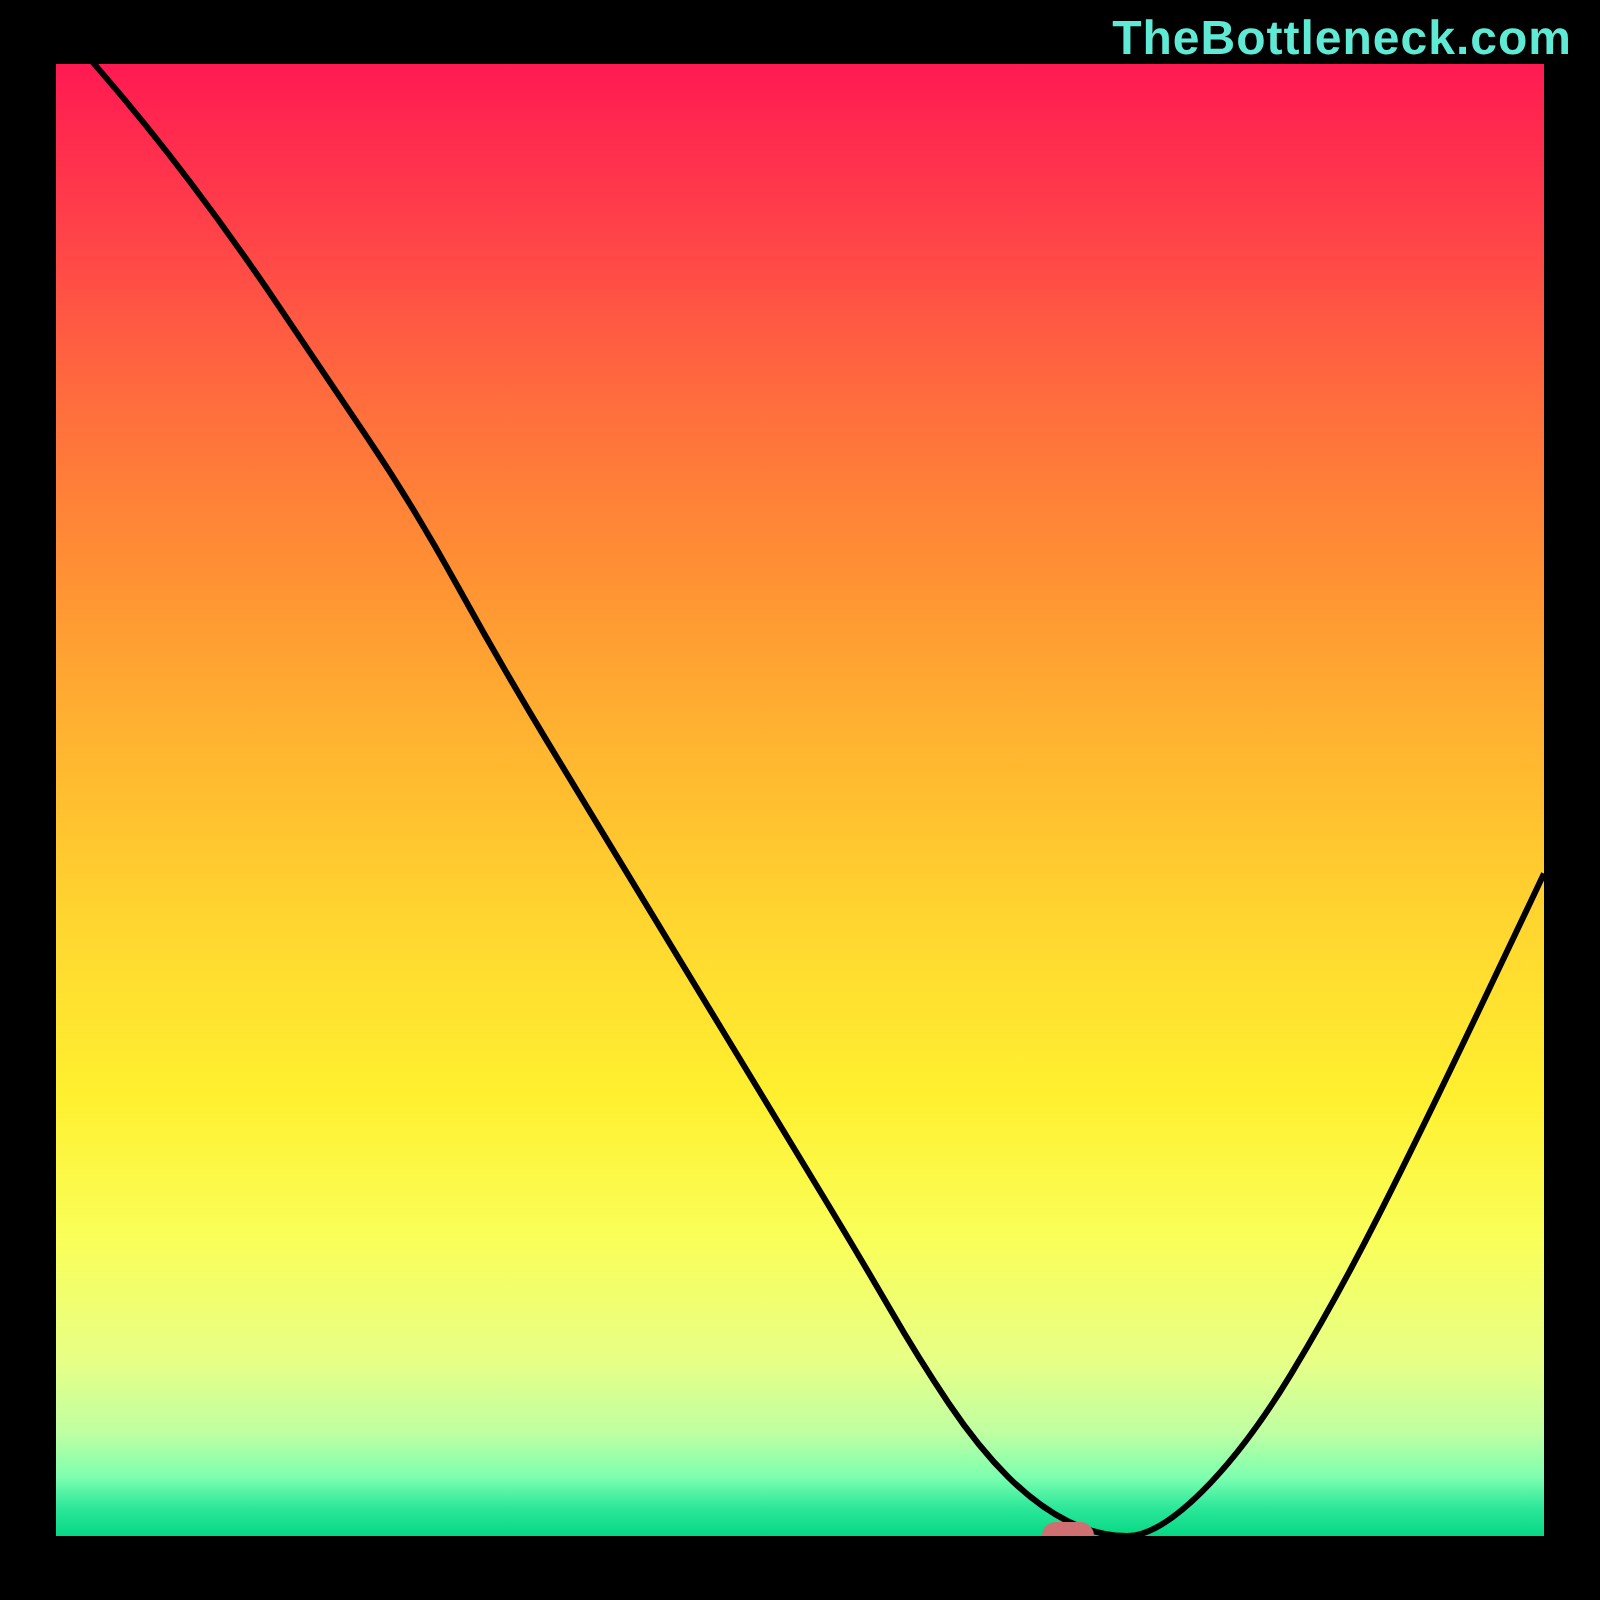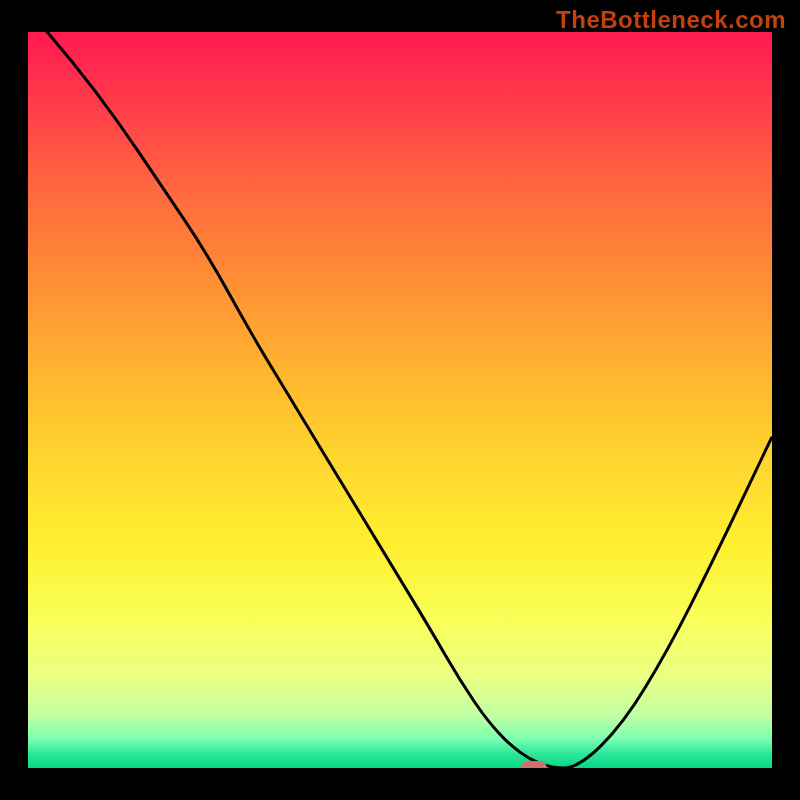--- a/index.html
+++ b/index.html
@@ -14,21 +14,21 @@
   .frame {
     position: relative;
     width: 800px;
     height: 800px;
     background: #000;
   }
   .watermark {
     position: absolute;
     top: 6px;
     right: 14px;
-    color: #c2410c;
+    color: #5eead4;
     font-size: 24px;
     font-weight: 600;
     letter-spacing: 0.5px;
     z-index: 10;
   }
   .plot-area {
     position: absolute;
     left: 28px;
     top: 32px;
     width: 744px;

